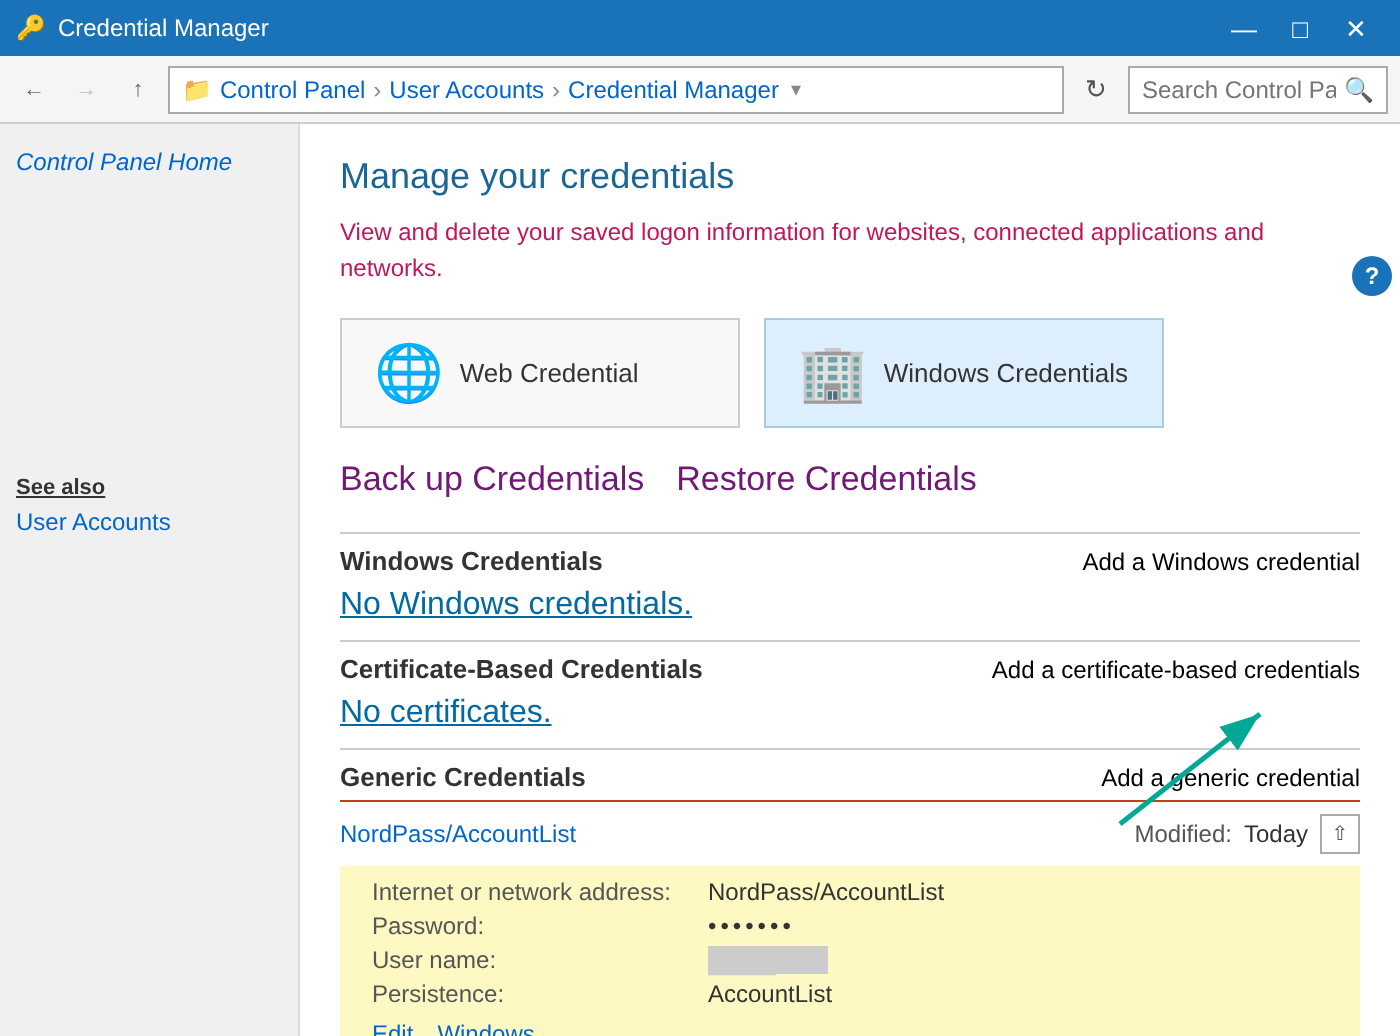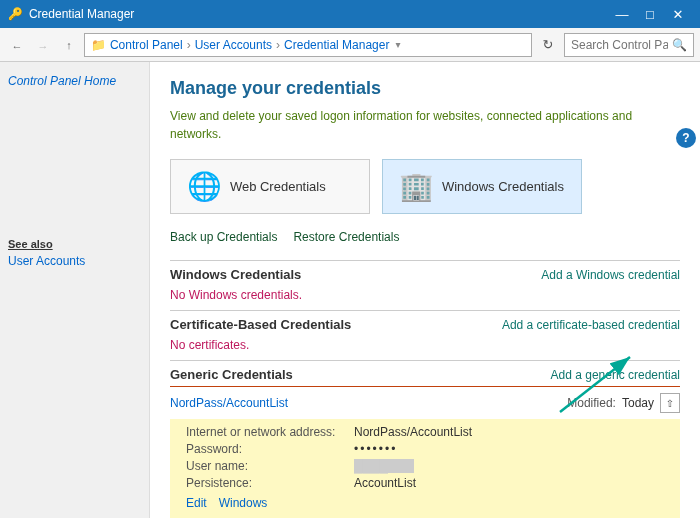--- a/index.html
+++ b/index.html
@@ -117,27 +117,27 @@
     
     .content {
       flex: 1;
       background: white;
       padding: 16px 20px;
       overflow-y: auto;
       position: relative;
     }
     .content-title {
       font-size: 18px;
-      font-weight: 700;
+      font-weight: 400;
       color: #1a6696;
       margin-bottom: 8px;
     }
     .content-desc {
       font-size: 12px;
-      color: #4d7c0f;
+      color: #be185d;
       margin-bottom: 16px;
       line-height: 1.5;
     }
 
     
     .cred-tabs {
       display: flex;
       gap: 12px;
       margin-bottom: 16px;
     }
@@ -159,22 +159,22 @@
       border: 1px solid #aacce0;
     }
 
     
     .action-links {
       display: flex;
       gap: 16px;
       margin-bottom: 16px;
     }
     .action-link {
-      font-size: 12px;
-      color: #14532d;
+      font-size: 17px;
+      color: #701a75;
       cursor: pointer;
       text-decoration: none;
     }
 
     
     .section {
       border-top: 1px solid #ccc;
       margin-bottom: 0;
     }
     .section-header {
@@ -183,27 +183,28 @@
       align-items: center;
       padding: 6px 0 4px 0;
     }
     .section-title {
       font-size: 13px;
       font-weight: 600;
       color: #333;
     }
     .add-link {
       font-size: 12px;
-      color: #0f766e;
+      color: #000000;
       cursor: pointer;
     }
     .no-items {
-      font-size: 12px;
-      color: #be185d;
+      font-size: 16px;
+      color: #0369a1;
       padding: 2px 0 8px 0;
+      text-decoration: underline;
     }
 
     
     .cred-item {
       border-top: 1px solid #c2410c;
     }
     .cred-item-header {
       display: flex;
       justify-content: space-between;
       align-items: center;
@@ -325,21 +326,21 @@
   <div class="content" style="position:relative;">
 
     <div class="help-btn">?</div>
 
     <div class="content-title">Manage your credentials</div>
     <div class="content-desc">View and delete your saved logon information for websites, connected applications and networks.</div>
 
     <div class="cred-tabs">
       <div class="cred-tab">
         <span style="font-size:28px;">🌐</span>
-        <span>Web Credentials</span>
+        <span>Web Credential</span>
       </div>
       <div class="cred-tab active">
         <span style="font-size:28px;">🏢</span>
         <span>Windows Credentials</span>
       </div>
     </div>
 
     <div class="action-links">
       <a class="action-link">Back up Credentials</a>
       <a class="action-link">Restore Credentials</a>
@@ -349,21 +350,21 @@
       <div class="section-header">
         <span class="section-title">Windows Credentials</span>
         <a class="add-link">Add a Windows credential</a>
       </div>
       <div class="no-items">No Windows credentials.</div>
     </div>
 
     <div class="section">
       <div class="section-header">
         <span class="section-title">Certificate-Based Credentials</span>
-        <a class="add-link">Add a certificate-based credential</a>
+        <a class="add-link">Add a certificate-based credentials</a>
       </div>
       <div class="no-items">No certificates.</div>
     </div>
 
     <div class="section">
       <div class="section-header">
         <span class="section-title">Generic Credentials</span>
         <a class="add-link">Add a generic credential</a>
       </div>
 

